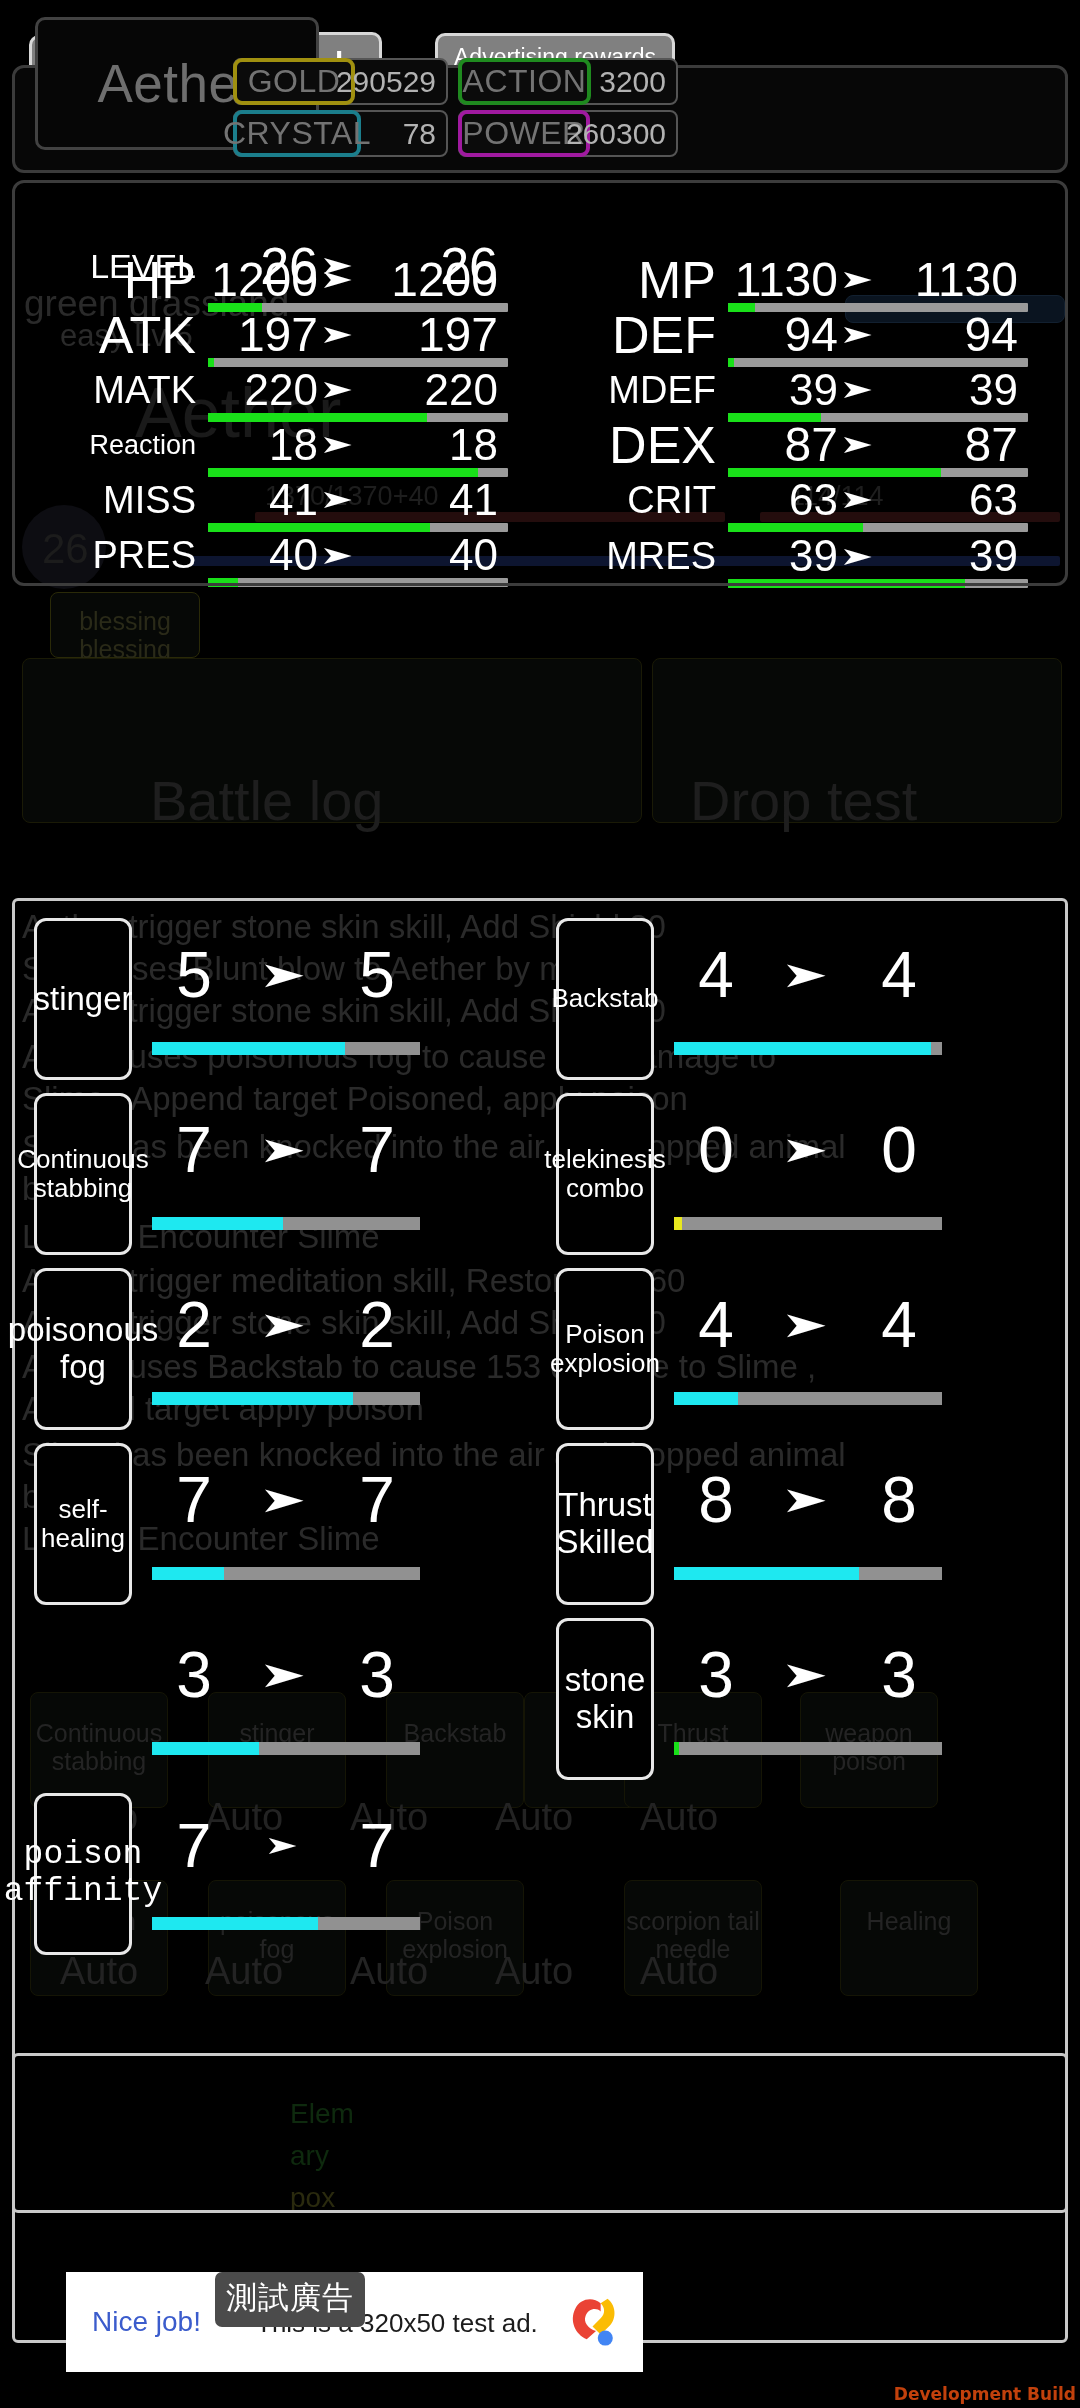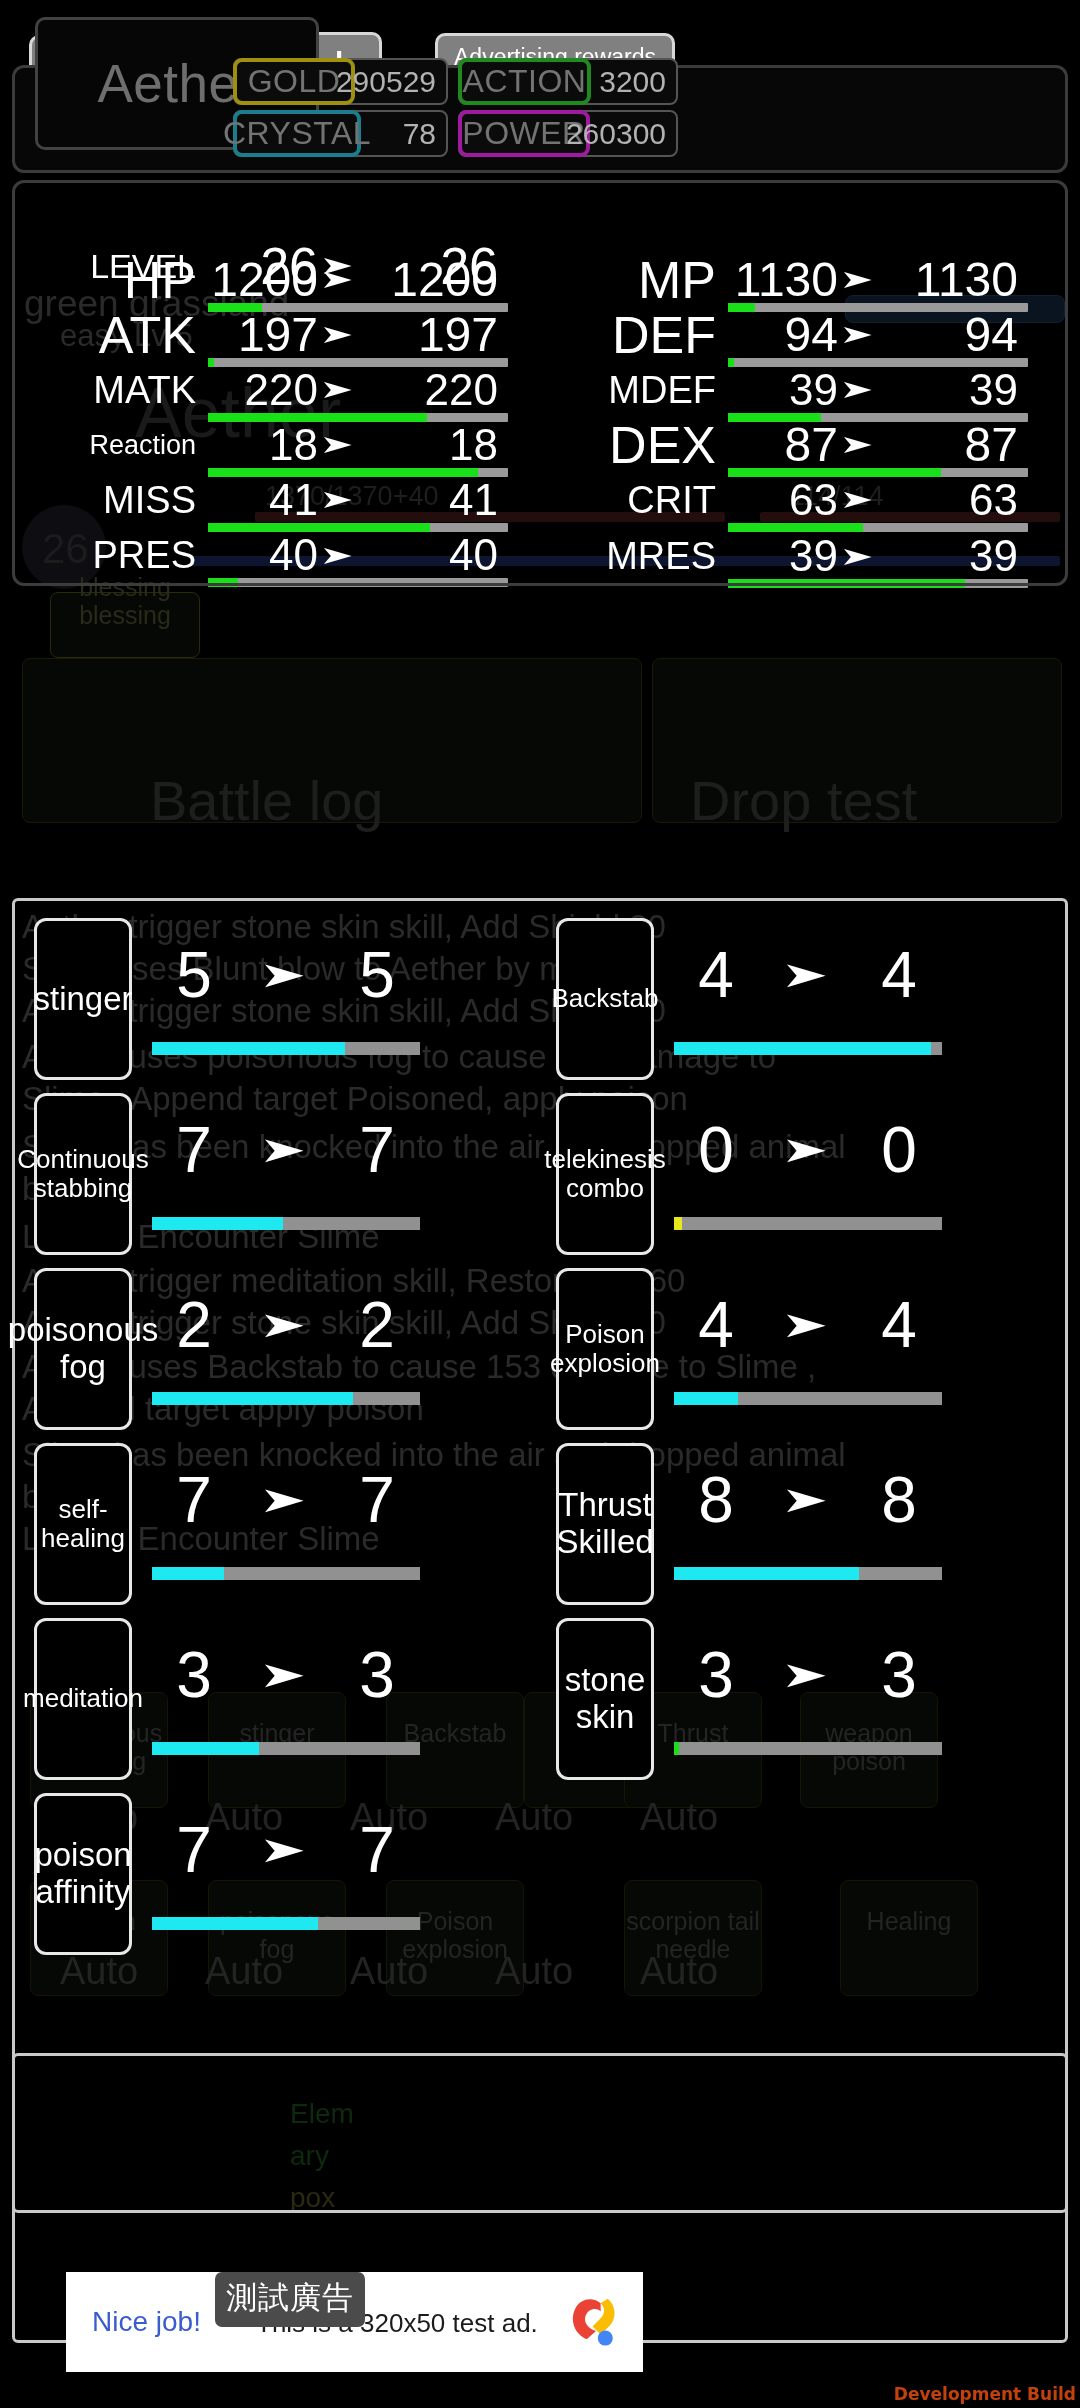--- a/index.html
+++ b/index.html
@@ -351,21 +351,21 @@
     <div class="bg-text" style="left:135px;top:373px;font-size:70px;color:#1a1a1a;">Aether</div>
     <div class="bg-text" style="left:265px;top:481px;font-size:27px;color:#1e1e1e;">1370/1370+40</div>
     <div class="bg-text" style="left:790px;top:481px;font-size:27px;color:#1e1e1e;">114/114</div>
     <div class="bg-bar" style="left:255px;top:512px;width:470px;background:#240d0d;"></div>
     <div class="bg-bar" style="left:760px;top:512px;width:300px;background:#240d0d;"></div>
     <div class="bg-bar" style="left:190px;top:556px;width:480px;background:#0d1530;"></div>
     <div class="bg-bar" style="left:630px;top:556px;width:430px;background:#0d1530;"></div>
     <div style="position:absolute;left:22px;top:505px;width:84px;height:84px;border-radius:50%;background:#0d0d12;"></div>
     <div class="bg-text" style="left:42px;top:525px;font-size:42px;color:#1c1c1c;">26</div>
     <div class="bg-box" style="left:50px;top:592px;width:150px;height:66px;border-color:#2a2a08;"></div>
-    <div class="bg-boxlabel" style="left:50px;top:574px;width:150px;color:#2a2a18;">blessing<br>blessing</div>
+    <div class="bg-boxlabel" style="left:50px;top:608px;width:150px;color:#2a2a18;">blessing<br>blessing</div>
     <div class="bg-box" style="left:22px;top:658px;width:620px;height:165px;border-color:#1a1a06;"></div>
     <div class="bg-text" style="left:150px;top:768px;font-size:56px;color:#1e1e1e;">Battle log</div>
     <div class="bg-box" style="left:652px;top:658px;width:410px;height:165px;border-color:#1a1a06;"></div>
     <div class="bg-text" style="left:690px;top:768px;font-size:56px;color:#1e1e1e;">Drop test</div>
     <div id="bg-log-lines">
         <div class="bg-text" style="left: 22px; top: 908px; font-size: 33px;">Aether  trigger stone skin skill, Add Shield 30</div>
         <div class="bg-text" style="left: 22px; top: 950px; font-size: 33px;">Slime  uses Blunt blow to Aether  by miss</div>
         <div class="bg-text" style="left: 22px; top: 992px; font-size: 33px;">Aether  trigger stone skin skill, Add Shield 30</div>
         <div class="bg-text" style="left: 22px; top: 1038px; font-size: 33px;">Aether  uses poisonous fog to cause 313 damage to</div>
         <div class="bg-text" style="left: 22px; top: 1080px; font-size: 33px;">Slime , Append target Poisoned, apply poison</div>
@@ -656,42 +656,39 @@
           <span>Thrust Skilled</span>
         </div>
         <div class="skill-from">8</div>
         <div class="skill-arrow"><span class="arrow-glyph">➤</span></div>
         <div class="skill-to">8</div>
         <div class="skill-bar">
           <i style="width: 69%; background: rgb(30, 232, 240);"></i>
         </div>
       </div>
       <div class="skill-cell" style="left: 22px; top: 1612px; z-index: 3;">
-        <div class="skill-namebox">
-          <span>meditation</span>
-        </div>
         <div class="skill-from">3</div>
         <div class="skill-arrow"><span class="arrow-glyph">➤</span></div>
         <div class="skill-to">3</div>
         <div class="skill-bar">
           <i style="width: 40%; background: rgb(30, 232, 240);"></i>
         </div>
       </div>
       <div class="skill-cell" style="left: 544px; top: 1612px; z-index: 3;">
         <div class="skill-namebox fs-lg">
           <span>stone skin</span>
         </div>
         <div class="skill-from">3</div>
         <div class="skill-arrow"><span class="arrow-glyph">➤</span></div>
         <div class="skill-to">3</div>
         <div class="skill-bar">
           <i style="width: 2%; background: rgb(25, 224, 25);"></i>
         </div>
       </div>
-      <div class="skill-cell" style="left: 22px; top: 1787px; z-index: 3;">
+      <div class="skill-cell" style="left: 22px; top: 1787px; z-index: 3; font-family: Liberation Mono, monospace;">
         <div class="skill-namebox fs-lg">
           <span>poison affinity</span>
         </div>
         <div class="skill-from">7</div>
         <div class="skill-arrow"><span class="arrow-glyph">➤</span></div>
         <div class="skill-to">7</div>
         <div class="skill-bar">
           <i style="width: 62%; background: rgb(30, 232, 240);"></i>
         </div>
       </div>

